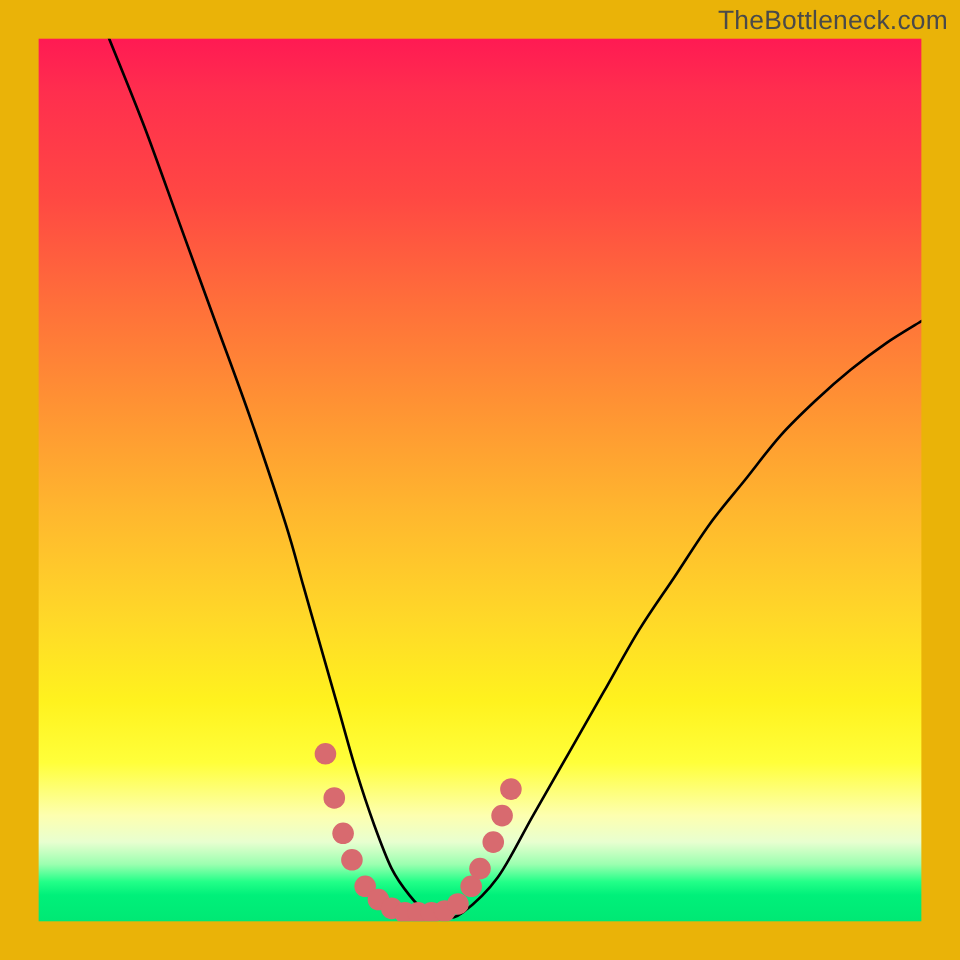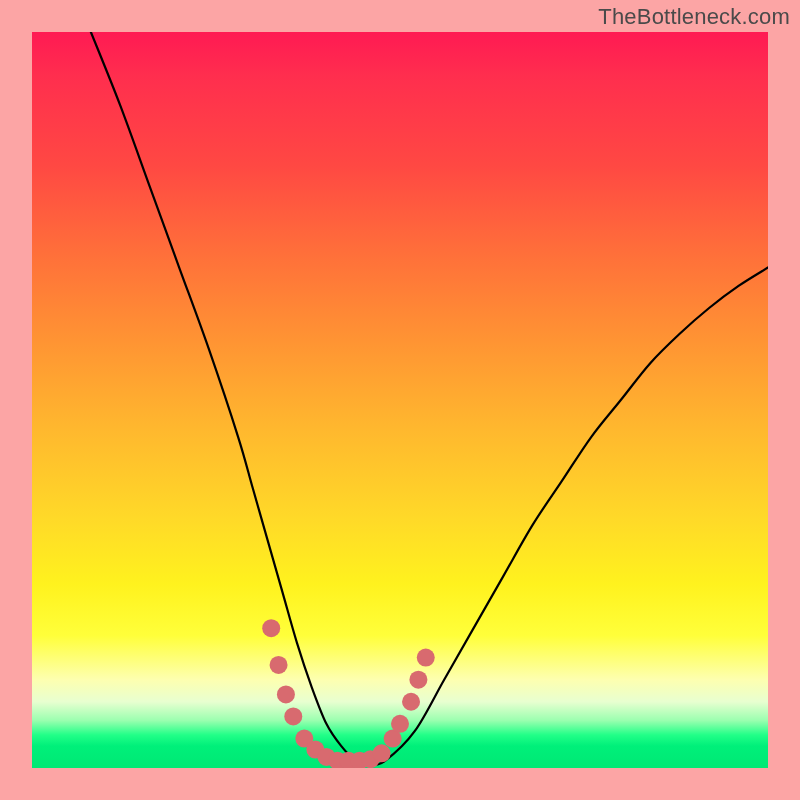--- a/index.html
+++ b/index.html
@@ -7,21 +7,21 @@
     padding: 0;
     width: 800px;
     height: 800px;
     overflow: hidden;
     background: #000;
     font-family: Arial, Helvetica, sans-serif;
   }
   .frame {
     position: absolute;
     inset: 0;
-    background: #fca5a5;
+    background: #eab308;
   }
   .plot-area {
     position: absolute;
     left: 32px;
     top: 32px;
     width: 736px;
     height: 736px;
     overflow: hidden;
   }
   .gradient-bg {

